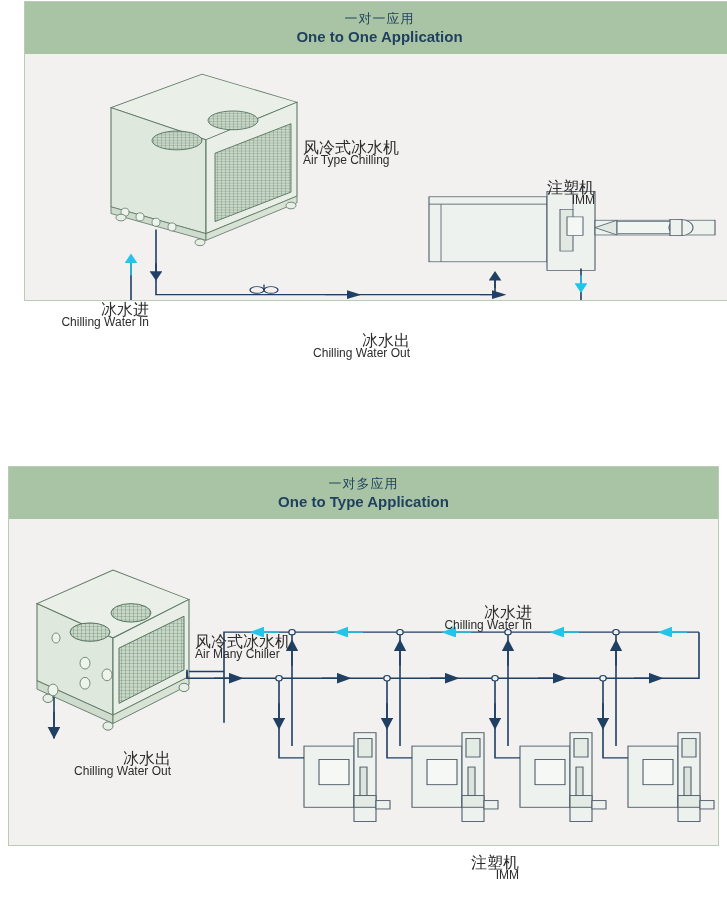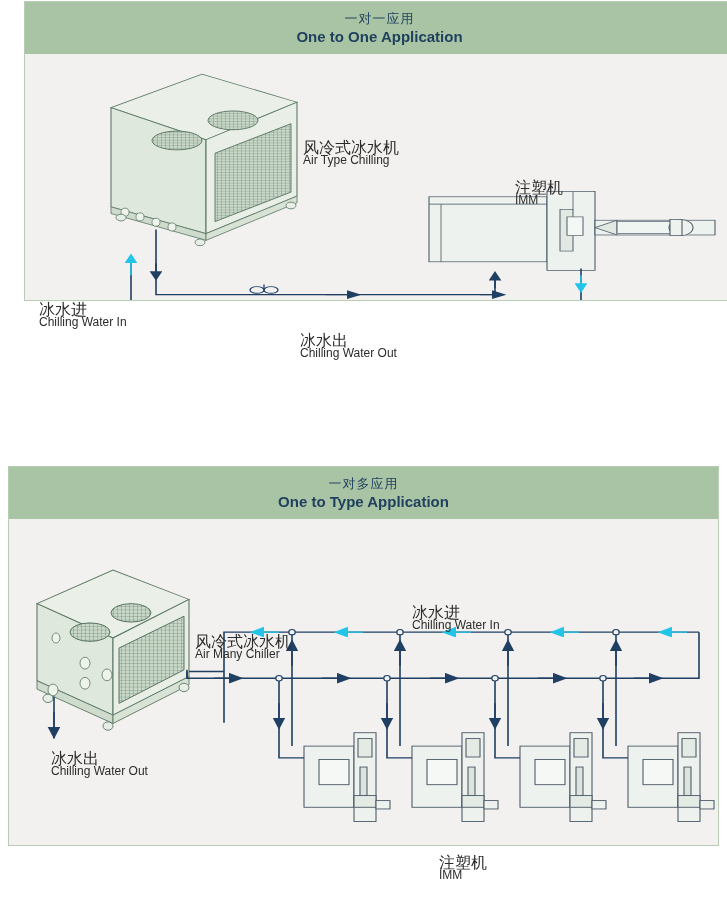--- a/index.html
+++ b/index.html
@@ -45,21 +45,21 @@
     background:#f2f1f0;
   }
   svg.diagram{
     position:absolute;
     left:0;top:0;
     width:100%;height:100%;
     display:block;
   }
   .lbl{
     position:absolute;
-    text-align:left;
+    text-align:right;
     line-height:12px;
     color:#2b2b2b;
     pointer-events:none;
   }
   .lbl .cn{font-size:16px;display:block;}
   .lbl .en{font-size:12px;display:block;}
 </style>
 </head>
 <body>
 

